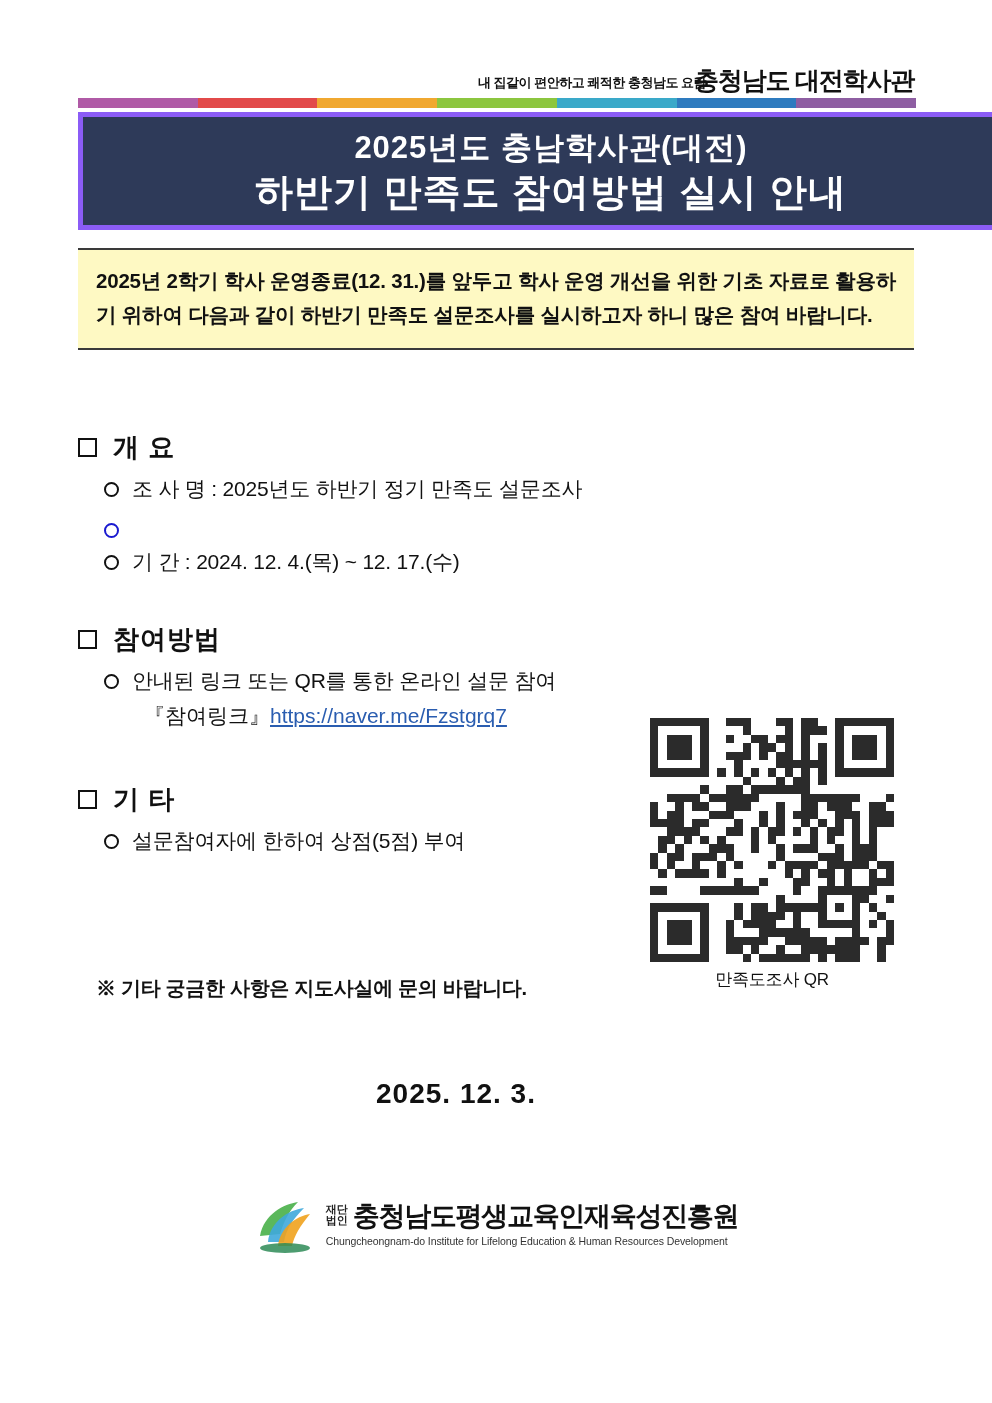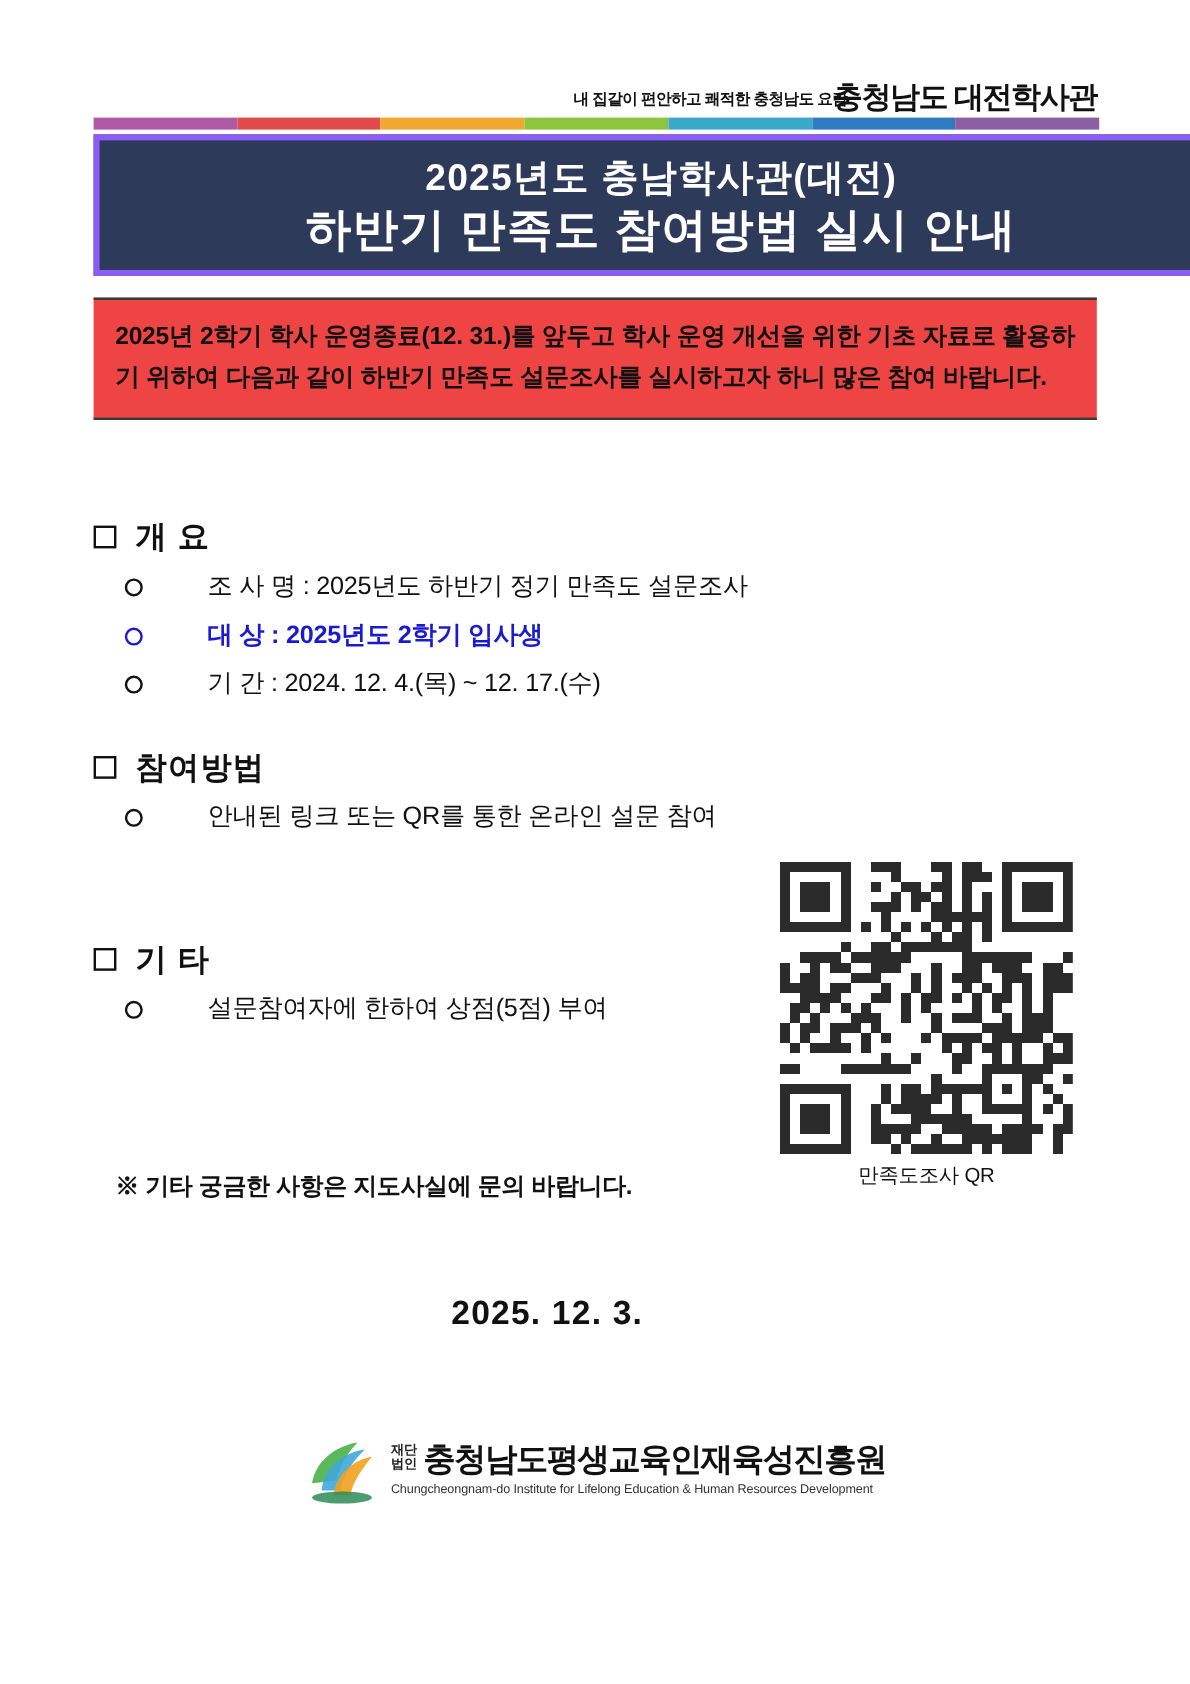--- a/index.html
+++ b/index.html
@@ -80,21 +80,21 @@
     letter-spacing: 1px;
     line-height: 1.3;
   }
 
   
   .intro-box {
     position: absolute;
     top: 248px;
     left: 78px;
     width: 836px;
-    background: #ef4444;
+    background: #fef9c3;
     border-top: 2px solid #3a3a3a;
     border-bottom: 2px solid #3a3a3a;
     box-sizing: border-box;
     padding: 14px 18px 16px 18px;
   }
   .intro-text {
     font-size: 20.5px;
     font-weight: bold;
     line-height: 1.65;
     letter-spacing: -0.2px;
@@ -126,21 +126,20 @@
   }
   .bullet-row {
     display: flex;
     align-items: flex-start;
     font-size: 21px;
     line-height: 1.55;
     color: #111;
     margin-top: 8px;
     padding-left: 26px;
     letter-spacing: -0.2px;
-    gap: 41px;
   }
   .circ {
     display: inline-block;
     width: 11px;
     height: 11px;
     border: 2px solid #111;
     border-radius: 50%;
     margin-right: 13px;
     margin-top: 9px;
     flex: none;
@@ -276,36 +275,38 @@
   <div class="sec-head">
     <span class="sq"></span>
     <span>개 요</span>
   </div>
   <div class="bullet-row">
     <span class="circ"></span>
     <span>조 사 명 : 2025년도 하반기 정기 만족도 설문조사</span>
   </div>
   <div class="bullet-row hl">
     <span class="circ"></span>
-    <span>대    상 : 2025년도 2학기 입사생</span>
   </div>
   <div class="bullet-row">
     <span class="circ"></span>
     <span>기    간 : 2024. 12. 4.(목) ~ 12. 17.(수)</span>
   </div>
 </div>
 
 <div class="section" style="top: 622px;">
   <div class="sec-head">
     <span class="sq"></span>
     <span>참여방법</span>
   </div>
   <div class="bullet-row">
     <span class="circ"></span>
     <span>안내된 링크 또는 QR를 통한 온라인 설문 참여</span>
+  </div>
+  <div class="sub-line">
+    <span>『참여링크』</span><a class="link" href="#">https://naver.me/Fzstgrq7</a>
   </div>
 </div>
 
 <div class="section" style="top: 782px;">
   <div class="sec-head">
     <span class="sq"></span>
     <span>기  타</span>
   </div>
   <div class="bullet-row">
     <span class="circ"></span>

